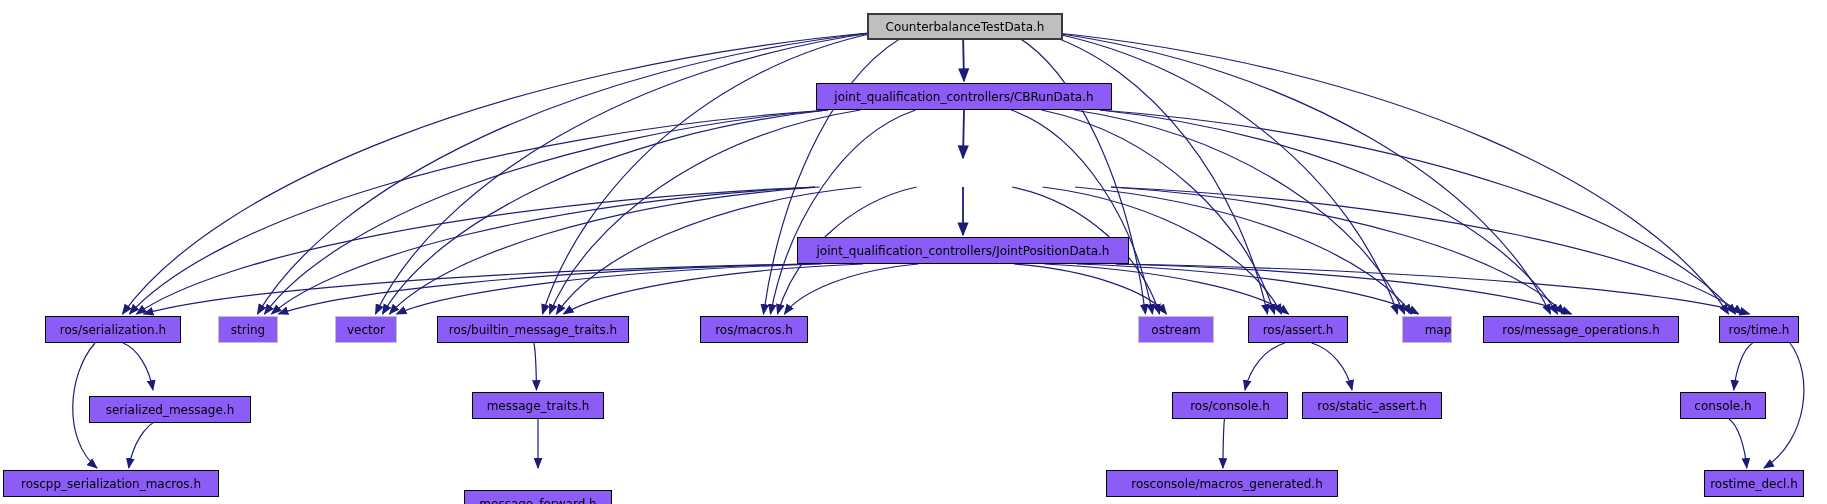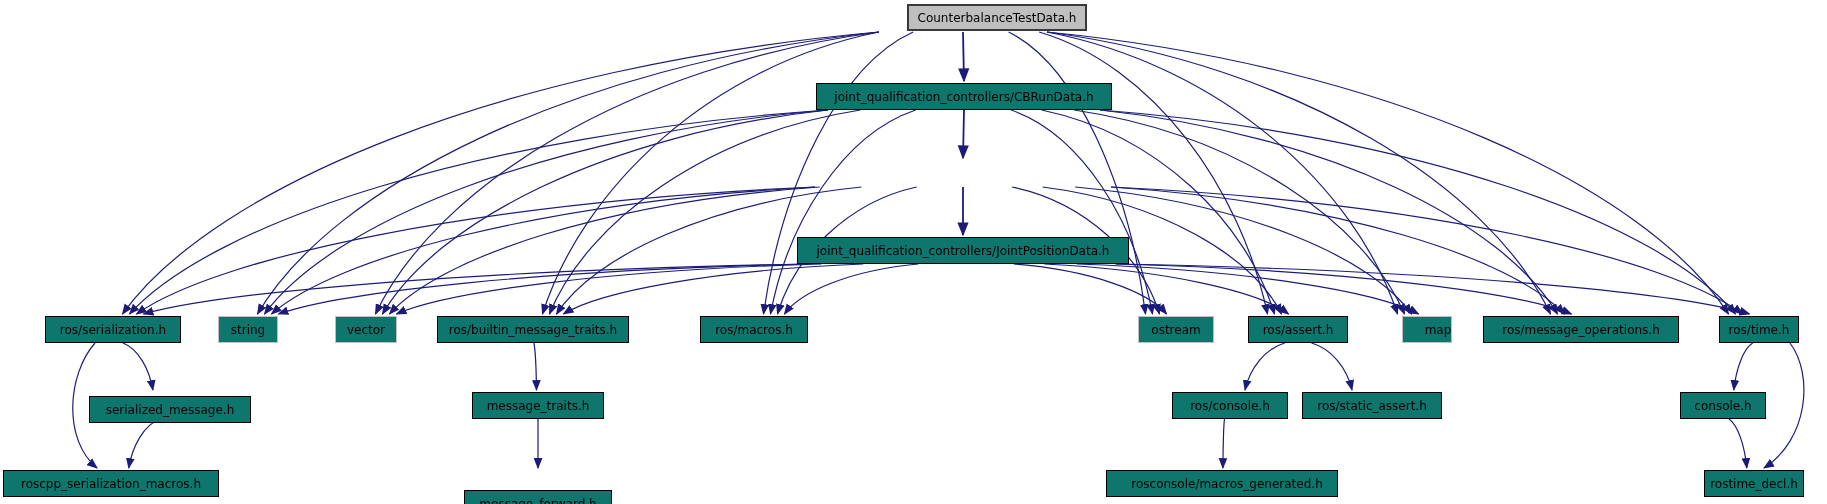--- a/index.html
+++ b/index.html
@@ -1,20 +1,20 @@
 <!DOCTYPE html>
 <html><head>
 <meta charset="utf-8">
 <style>
   html,body{margin:0;padding:0;background:#fff;}
   #canvas{position:relative;width:1827px;height:504px;background:#fff;overflow:hidden;
           font-family:"DejaVu Sans","Liberation Sans",sans-serif;}
   #edges{position:absolute;left:0;top:0;}
   .node{position:absolute;box-sizing:border-box;height:27px;display:flex;align-items:center;
-        justify-content:center;background:#0f766e;border:1px solid #000;color:#000;
+        justify-content:center;background:#8b5cf6;border:1px solid #000;color:#000;
         font-size:12px;white-space:nowrap;padding:0 2px;z-index:2;}
   .node.root{background:var(--root-fill,#bfbfbf);border:2px solid #3a3a3a;}
   .node.external{border:1px solid var(--ext-border,#c0c0c0);}
   .edge{fill:none;stroke:var(--edge,#1c1c78);stroke-width:1.2px;}
   .edge.chain{stroke-width:1.8px;}
 </style>
 </head>
 <body>
 
 <div id="canvas" style="--edge: #1c1c78; --root-fill: #bfbfbf; --ext-border: #c0c0c0; background: rgb(255, 255, 255);">
@@ -77,21 +77,21 @@
         <path d="M533.875,343 C535.2,348.6 536.2,368.9 536.5,390" class="edge" marker-end="url(#arrow)"></path>
         <path d="M538,419 C538.0,424.9 538.0,445.9 538.0,468" class="edge" marker-end="url(#arrow)"></path>
         <path d="M1284.75,343 C1264.9,348.6 1249.8,368.9 1245.0,390" class="edge" marker-end="url(#arrow)"></path>
         <path d="M1311.5,343 C1331.8,348.6 1347.1,368.9 1352.0,390" class="edge" marker-end="url(#arrow)"></path>
         <path d="M1224.475,419 C1223.7,424.9 1223.1,445.9 1222.9,468" class="edge" marker-end="url(#arrow)"></path>
         <path d="M1752.7,343 C1743.3,348.6 1736.1,368.9 1733.8,390" class="edge" marker-end="url(#arrow)"></path>
         <path d="M1790,343 C1814,375 1808,440 1764,468" class="edge" marker-end="url(#arrow)"></path>
         <path d="M1728.95,419 C1737.9,424.9 1744.7,445.9 1746.8,468" class="edge" marker-end="url(#arrow)"></path>
       </g>
   </svg>
-<div class="node root" style="left: 867px; top: 4px; width: 180px; margin-left: 40px;">CounterbalanceTestData.h</div>
+<div class="node root" style="left: 867px; top: 13px; width: 196px;">CounterbalanceTestData.h</div>
     <div class="node" style="left: 816px; top: 83px; width: 296px;">joint_qualification_controllers/CBRunData.h</div>
     <div class="node" style="left: 797px; top: 237px; width: 332px;">joint_qualification_controllers/JointPositionData.h</div>
     <div class="node" style="left: 45px; top: 316px; width: 136px;">ros/serialization.h</div>
     <div class="node external" style="left: 218px; top: 316px; width: 60px;">string</div>
     <div class="node external" style="left: 335px; top: 316px; width: 62px;">vector</div>
     <div class="node" style="left: 437px; top: 316px; width: 192px;">ros/builtin_message_traits.h</div>
     <div class="node" style="left: 700px; top: 316px; width: 108px;">ros/macros.h</div>
     <div class="node external" style="left: 1138px; top: 316px; width: 76px;">ostream</div>
     <div class="node" style="left: 1248px; top: 316px; width: 100px;">ros/assert.h</div>
     <div class="node external" style="left: 1402px; top: 316px; width: 50px; padding-left: 24px;">map</div>

